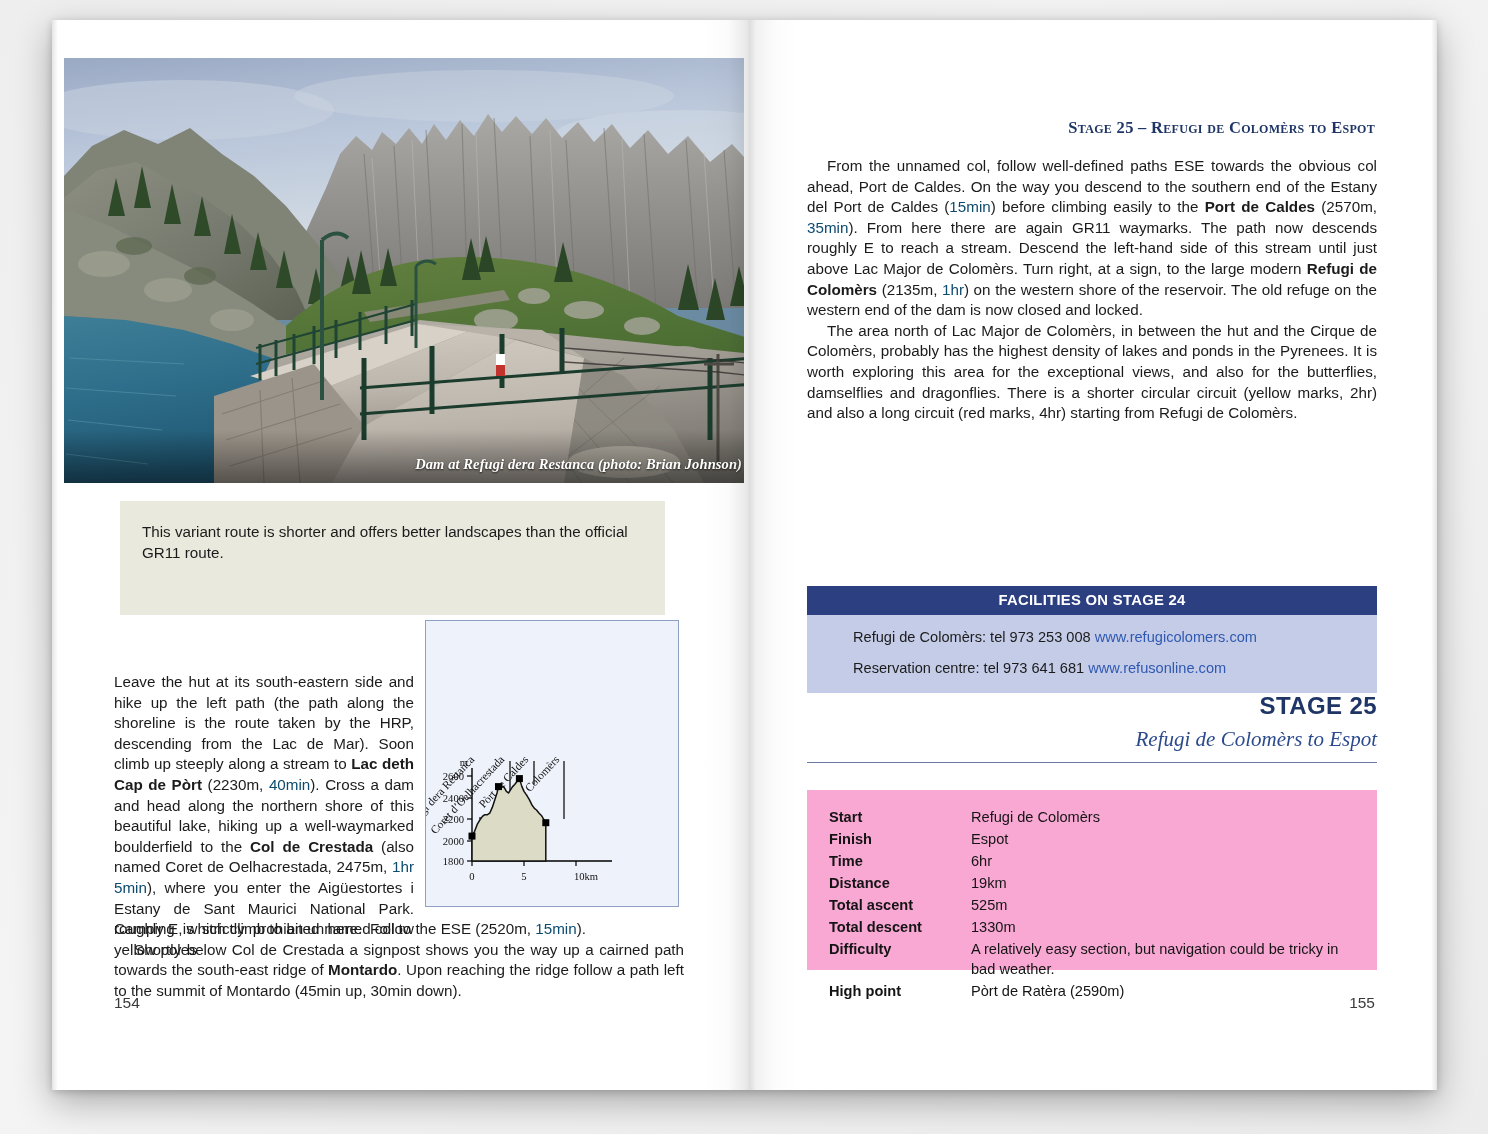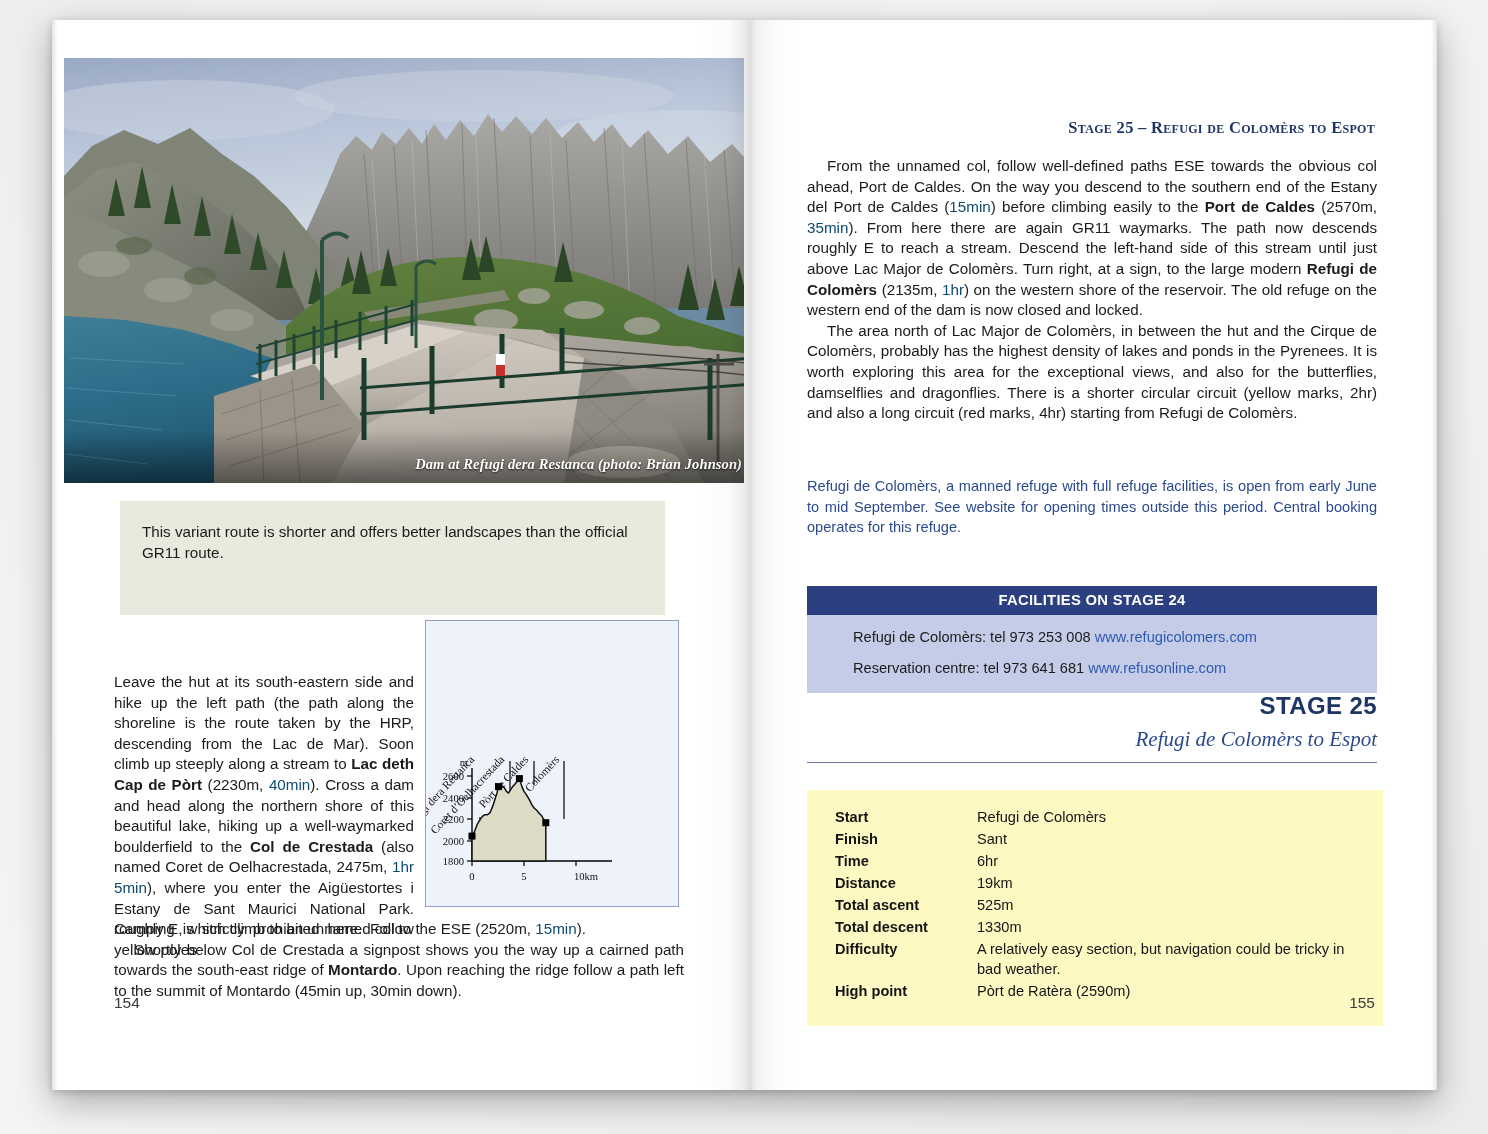--- a/index.html
+++ b/index.html
@@ -134,23 +134,22 @@
   }
   .stage-title .st-sub{
     margin-top:7px;
     font-family:"Liberation Serif", serif;
     font-style:italic;font-size:21px;color:#2b4a8e;
   }
   .st-rule{
     position:absolute;left:62px;top:742px;width:570px;height:1.4px;background:#6b7aa5;
   }
   .infobox{
-    position:absolute;left:62px;top:770px;width:570px;height:236px;
-    background:#fef9c3;
-    padding-left:6px;
+    position:absolute;left:62px;top:770px;width:570px;height:180px;
+    background:#f9a8d4;
   }
   .infobox table{
     border-collapse:collapse;margin:18px 0 0 22px;
     font-size:14.6px;color:#141414;
   }
   .infobox td{padding:0 0 2.5px 0;vertical-align:top;line-height:19.5px;}
   .infobox td.k{font-weight:bold;width:142px;white-space:nowrap;}
   .infobox td.v{width:380px;}
 </style>
 </head>
@@ -488,21 +487,20 @@
   <div class="page page-right">
     <div class="page-edge-r"></div>
 
     <div class="run-head">Stage 25 – Refugi de Colomèrs to Espot</div>
 
     <div class="r-body body-txt">
       <p class="indent"><span>From the unnamed col, follow well-defined paths ESE towards the obvious col ahead, Port de Caldes. On the way you descend to the southern end of the Estany del Port de Caldes (</span><span class="t">15min</span><span>) before climbing easily to the </span><b>Port de Caldes</b><span> (2570m, </span><span class="t">35min</span><span>). From here there are again GR11 waymarks. The path now descends roughly E to reach a stream. Descend the left-hand side of this stream until just above Lac Major de Colomèrs. Turn right, at a sign, to the large modern </span><b>Refugi de Colomèrs</b><span> (2135m, </span><span class="t">1hr</span><span>) on the western shore of the reservoir. The old refuge on the western end of the dam is now closed and locked.</span></p>
       <p class="indent">The area north of Lac Major de Colomèrs, in between the hut and the Cirque de Colomèrs, probably has the highest density of lakes and ponds in the Pyrenees. It is worth exploring this area for the exceptional views, and also for the butterflies, damselflies and dragonflies. There is a shorter circular circuit (yellow marks, 2hr) and also a long circuit (red marks, 4hr) starting from Refugi de Colomèrs.</p>
     </div>
 
-    <div class="refuge-note">Refugi de Colomèrs, a manned refuge with full refuge facilities, is open from early June to mid September. See website for opening times outside this period. Central booking operates for this refuge.</div>
 
     <div class="facilities">
       <div class="fac-head">FACILITIES ON STAGE 24</div>
       <div class="fac-body">
         <div class="fac-line">
           <span>Refugi de Colomèrs: tel 973 253 008 </span><span class="url">www.refugicolomers.com</span>
         </div>
         <div class="fac-line">
           <span>Reservation centre: tel 973 641 681 </span><span class="url">www.refusonline.com</span>
         </div>
@@ -517,21 +515,21 @@
 
     <div class="infobox">
       <table>
         <tbody>
               <tr>
           <td class="k">Start</td>
           <td class="v">Refugi de Colomèrs</td>
         </tr>
         <tr>
           <td class="k">Finish</td>
-          <td class="v">Sant</td>
+          <td class="v">Espot</td>
         </tr>
         <tr>
           <td class="k">Time</td>
           <td class="v">6hr</td>
         </tr>
         <tr>
           <td class="k">Distance</td>
           <td class="v">19km</td>
         </tr>
         <tr>

